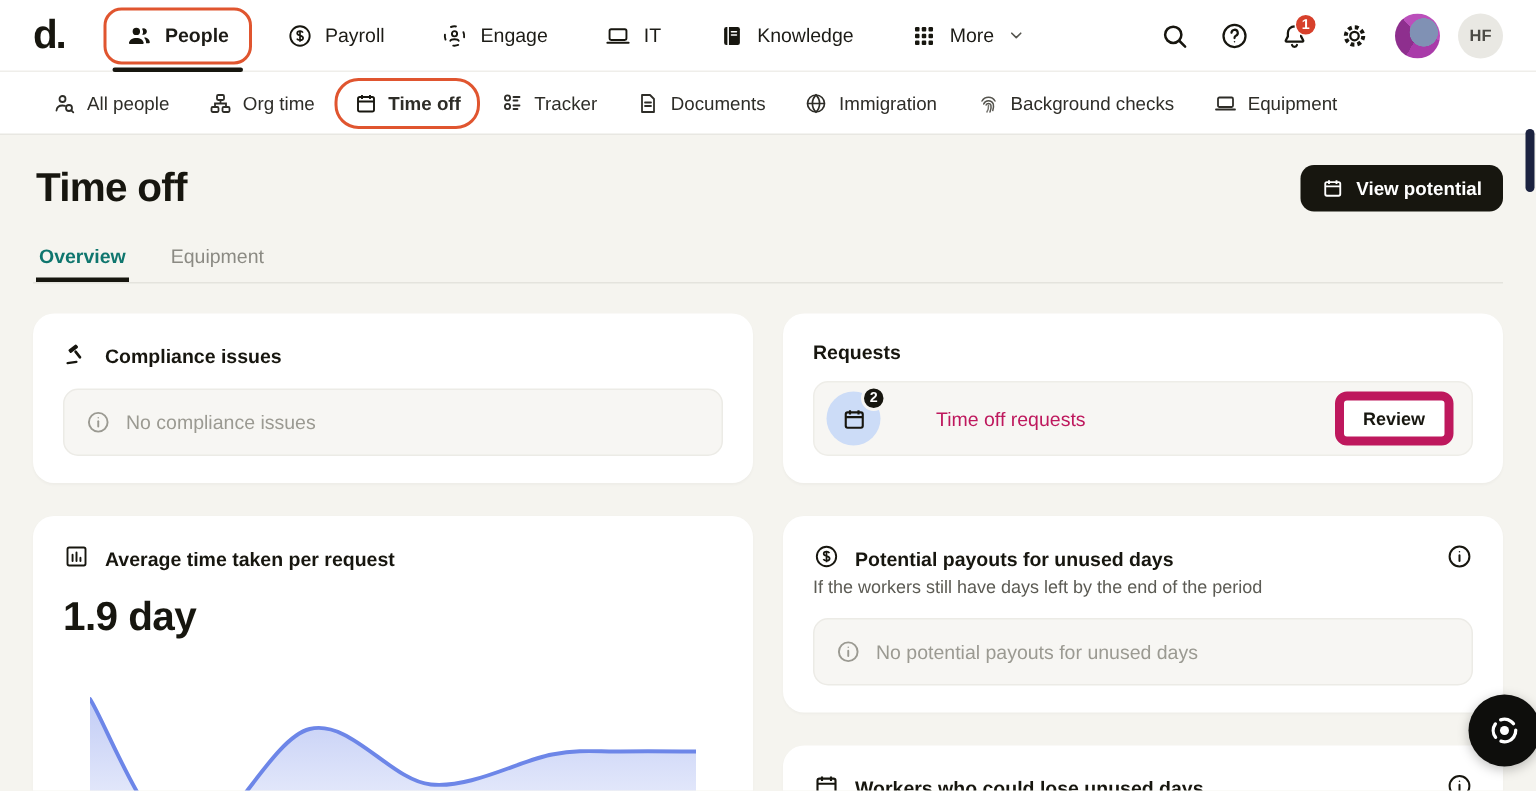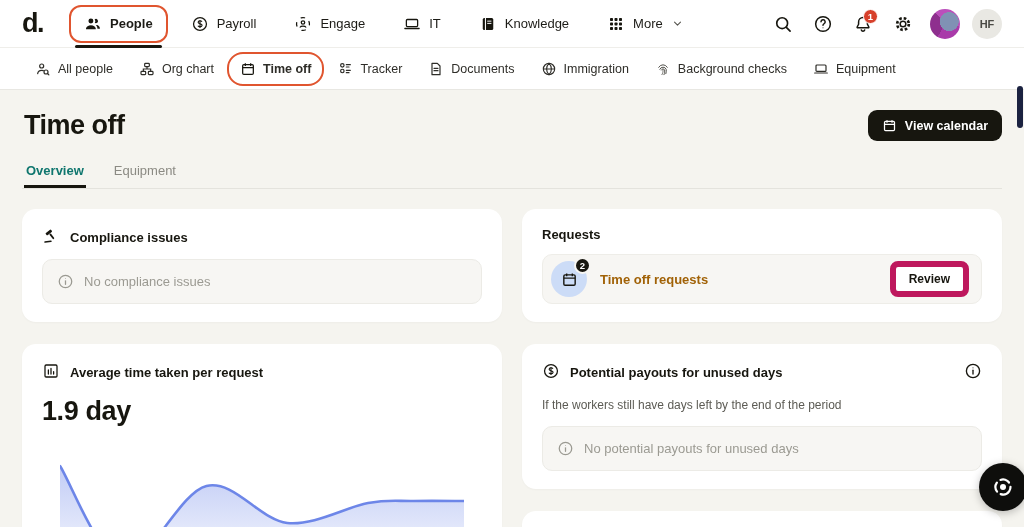--- a/index.html
+++ b/index.html
@@ -83,21 +83,21 @@
 
   .grid { display:grid; grid-template-columns:1fr 1fr; gap:20px; margin-top:20px; align-items:start; }
   .col { display:flex; flex-direction:column; gap:22px; }
   .card { background:#fff; border-radius:14px; padding:18px 20px; box-shadow:0 1px 2px rgba(0,0,0,.03); }
   .card-head { display:flex; align-items:flex-end; gap:10px; }
   .card-head svg { width:18px; height:18px; flex:none; }
   .card-title { font-size:13px; font-weight:700; color:#17160f; }
   .head-spacer { margin-left:auto; }
   .info-btn { background:none; border:none; cursor:pointer; padding:0; display:flex; }
   .info-btn svg { width:18px; height:18px; }
-  .card-sub { font-size:12px; color:#5c5b54; margin-top:18px; }
+  .card-sub { font-size:12px; color:#5c5b54; margin-top:4px; }
 
   .muted-row {
     margin-top:14px; background:#f7f6f3; border:1px solid #ecebe6; border-radius:10px;
     padding:13px 14px; display:flex; align-items:center; gap:10px;
     color:#9b9a92; font-size:13px;
   }
   .muted-row svg { width:17px; height:17px; flex:none; }
 
   .req-row {
     margin-top:12px; background:#f7f6f3; border:1px solid #eeede8; border-radius:10px;
@@ -106,21 +106,21 @@
   .req-avatar {
     width:36px; height:36px; border-radius:50%; background:#ccdcf7; position:relative;
     display:flex; align-items:center; justify-content:center; flex:none;
   }
   .req-avatar svg { width:17px; height:17px; }
   .req-badge {
     position:absolute; top:-4px; right:-4px; width:17px; height:17px; border-radius:50%;
     background:#17160f; color:#fff; font-size:9.5px; font-weight:700;
     display:flex; align-items:center; justify-content:center; border:2px solid #f7f6f3;
   }
-  .req-label { font-size:13px; font-weight:700; color:#a16207; }
+  .req-label { font-size:13px; font-weight:400; color:#be185d;margin-left:24px; }
   .btn-review {
     margin-left:auto; background:#fff; border:6px solid #be185d; border-radius:8px;
     padding:5px 13px; font-size:12px; font-weight:600; color:#17160f; cursor:pointer;
     font-family:inherit;
   }
 
   .metric-value { font-size:27px; font-weight:700; letter-spacing:-.4px; margin-top:16px; }
   .chart-wrap { margin:26px 18px 0; height:97px; overflow:hidden; }
   .chart-wrap svg { width:100%; height:97px; }
 
@@ -273,21 +273,21 @@
 
   <div class="sub-item">
     <span>
       <svg viewBox="0 0 24 24" fill="none" stroke="#2e2d28" stroke-width="1.8">
           <rect x="8.5" y="3.5" width="7" height="5" rx="1.2"></rect>
           <rect x="3" y="15.5" width="7" height="5" rx="1.2"></rect>
           <rect x="14" y="15.5" width="7" height="5" rx="1.2"></rect>
           <path d="M12 8.5V12M6.5 15.5V12h11v3.5"></path>
         </svg>
     </span>
-    <span>Org chart</span>
+    <span>Org time</span>
   </div>
 
   <div class="sub-item active">
     <span>
       <svg viewBox="0 0 24 24" fill="none" stroke="#17160f" stroke-width="1.9">
           <rect x="4" y="5.5" width="16" height="14.5" rx="1.8"></rect>
           <path d="M8 3.5v4M16 3.5v4M4 10h16"></path>
         </svg>
     </span>
     <span>Time off</span>
@@ -353,21 +353,21 @@
 <main class="main">
   <div class="page-head">
     <h1 class="page-title">Time off</h1>
     <button class="btn-dark">
       <span>
         <svg viewBox="0 0 24 24" fill="none" stroke="#fff" stroke-width="2">
             <rect x="4" y="5.5" width="16" height="14.5" rx="1.8"></rect>
             <path d="M8 3.5v4M16 3.5v4M4 10h16"></path>
           </svg>
       </span>
-      <span>View calendar</span>
+      <span>View potential</span>
     </button>
   </div>
 
   <div class="tabs">
     <div class="tab active">Overview</div>
     <div class="tab">Equipment</div>
   </div>
 
   <div class="grid">
 

